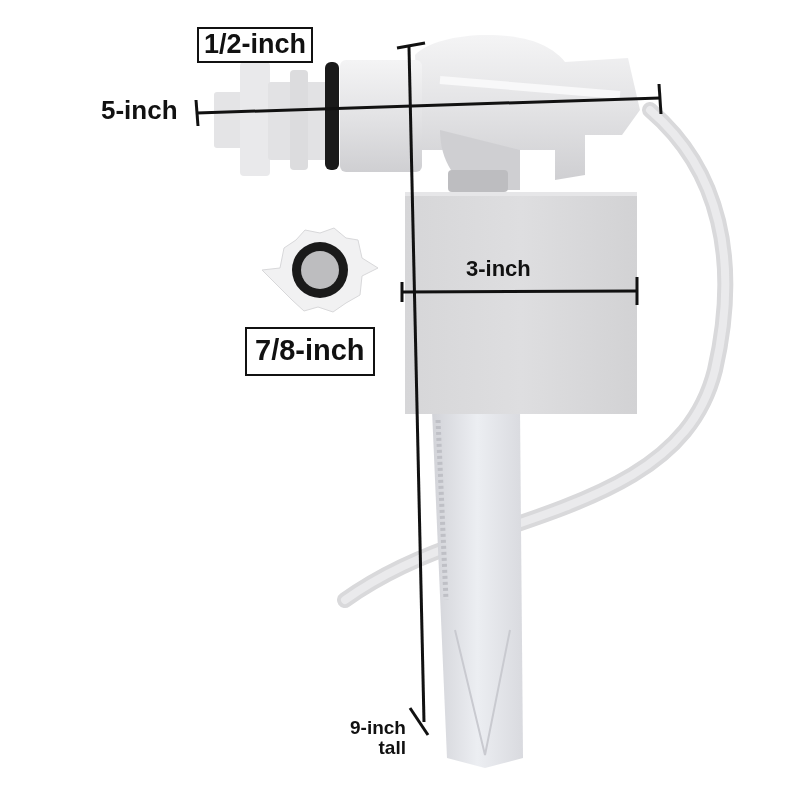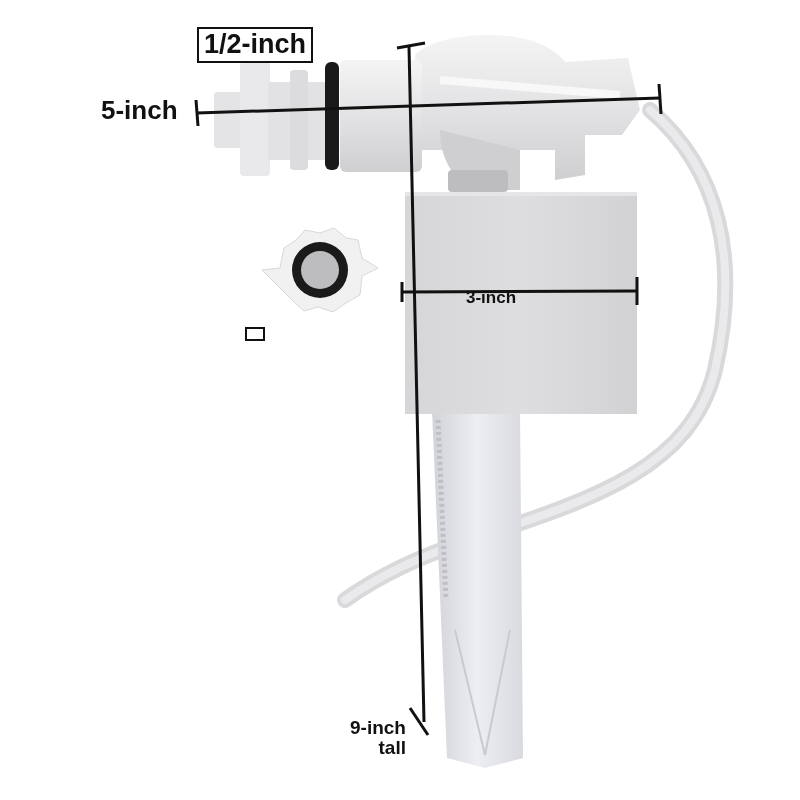--- a/index.html
+++ b/index.html
@@ -9,21 +9,21 @@
       position: absolute;
       font-family: "Liberation Sans", "DejaVu Sans", sans-serif;
       font-weight: bold;
       color: #111111;
       white-space: nowrap;
       line-height: 1;
     }
     .boxed { border: 2px solid #111111; background: #ffffff; }
     #lbl-half { left: 197px; top: 27px; font-size: 27px; padding: 2px 5px 3px 5px; }
     #lbl-five { left: 101px; top: 97px; font-size: 26px; text-align: right; }
-    #lbl-three { left: 466px; top: 258px; font-size: 17px; margin-top: 31px; }
+    #lbl-three { left: 466px; top: 258px; font-size: 22px; }
     #lbl-adapter { left: 245px; top: 327px; font-size: 29px; padding: 4px 8px 6px 8px; text-align: center; line-height: 1.2; }
     #lbl-adapter span { display: block; }
     #lbl-tall { left: 350px; top: 718px; font-size: 19px; text-align: right; line-height: 1.05; }
     #lbl-tall span { display: block; }
   </style>
 </head>
 <body>
 
 <div class="stage">
   <svg class="photo" viewBox="0 0 800 800">
@@ -96,18 +96,19 @@
       <line x1="402" y1="292" x2="637" y2="291"></line>
       <line x1="402" y1="282" x2="402" y2="302"></line>
       <line x1="637" y1="277" x2="637" y2="305"></line>
     </g>
   </svg>
 
   <div id="lbl-half" class="label boxed">1/2-inch</div>
   <div id="lbl-five" class="label">5-inch</div>
   <div id="lbl-three" class="label">3-inch</div>
   <div id="lbl-adapter" class="label boxed">
+    <span>7/8-inch</span>
   </div>
   <div id="lbl-tall" class="label">
     <span>9-inch</span>
     <span>tall</span>
   </div>
 </div>
 
 </body></html>

